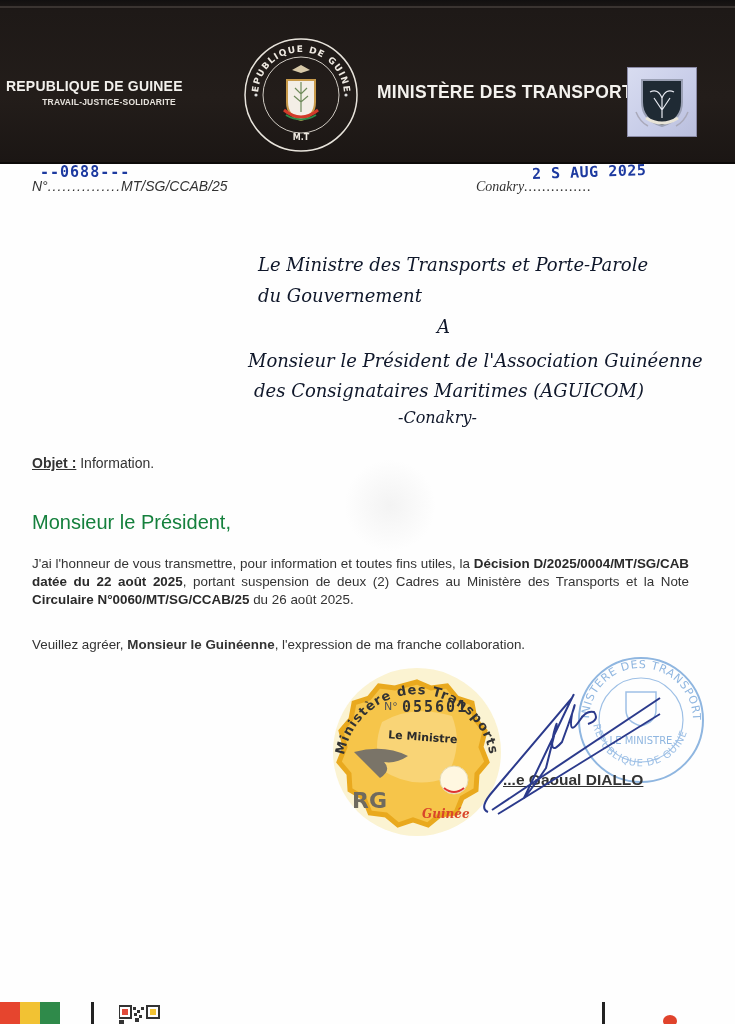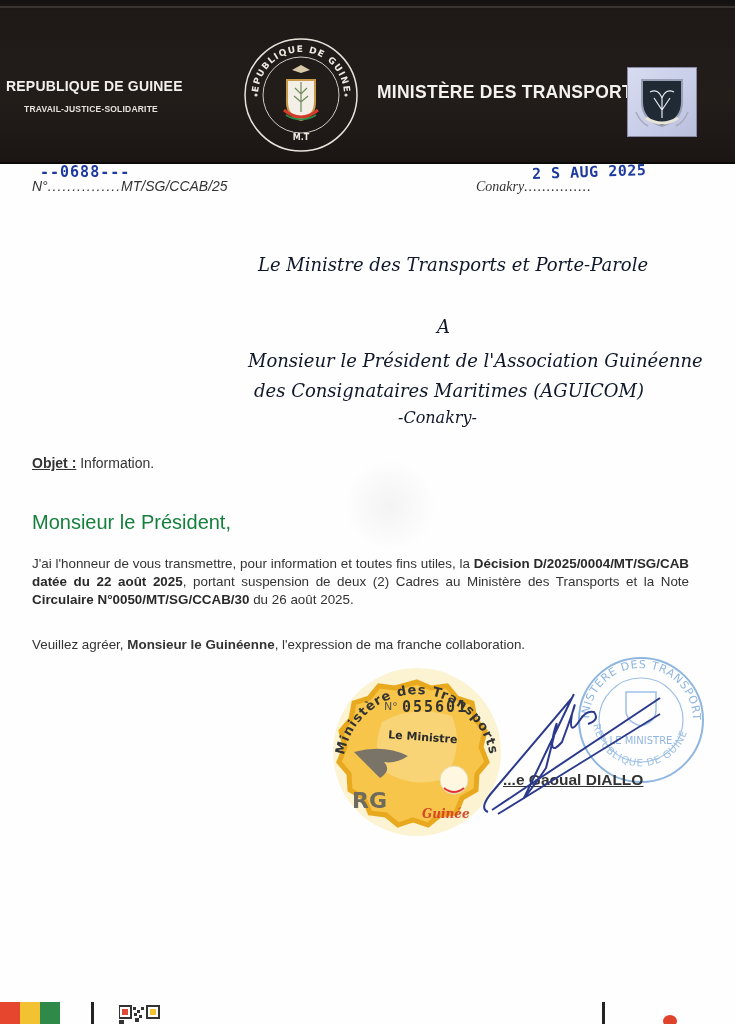--- a/index.html
+++ b/index.html
@@ -15,21 +15,21 @@
     position: absolute; left: 0; top: 0; width: 735px; height: 162px;
     background: linear-gradient(180deg, #121010 0px, #1e1917 10px, #231d1a 60%, #1b1614 100%);
     border-bottom: 2px solid #0c0a09;
   }
   .banner::before {
     content: ""; position: absolute; left: 0; right: 0; top: 6px; height: 2px;
     background: #3a3431;
   }
   .rep-block { position: absolute; left: 6px; top: 78px; width: 170px; text-align: center; color: #f2f0ec; }
   .rep-title { font-size: 14px; font-weight: bold; letter-spacing: 0.2px; white-space: nowrap; }
-  .rep-motto { font-size: 8.5px; font-weight: bold; margin-top: 10px; letter-spacing: 0.2px; color: #e6e2dc; }
+  .rep-motto { font-size: 8.5px; font-weight: bold; margin-top: 3px; letter-spacing: 0.2px; color: #e6e2dc; text-align: right; }
 
   .seal { position: absolute; left: 242px; top: 36px; width: 118px; height: 118px; }
   .ministry-title {
     position: absolute; left: 377px; top: 81px; color: #f4f2ee;
     font-size: 19px; font-weight: bold; letter-spacing: 0.3px; white-space: nowrap;
     transform: scaleX(0.92); transform-origin: left center;
   }
   .emblem-box {
     position: absolute; left: 627px; top: 67px; width: 68px; height: 68px;
     background: linear-gradient(135deg, #d8dcf0, #c7cce8 60%, #b9bedc);
@@ -148,35 +148,36 @@
   <div class="ref-line">
     <span>N°</span><span class="ref-dots">...............</span><span>MT/SG/CCAB/25</span>
   </div>
 
   <div class="date-stamp">2 S AUG 2025</div>
   <div class="city-line">
     <span>Conakry</span><span class="ref-dots">...............</span>
   </div>
 
   <div class="script from-1">Le Ministre des Transports et Porte-Parole</div>
+  <div class="script from-2">du Gouvernement</div>
   <div class="script to-a">A</div>
   <div class="script to-1">Monsieur le Président de l'Association Guinéenne</div>
   <div class="script to-2">des Consignataires Maritimes (AGUICOM)</div>
   <div class="script to-3">-Conakry-</div>
 
   <div class="watermark"></div>
 
   <div class="objet">
     <span class="objet-label">Objet :</span><span> Information.</span>
   </div>
 
   <div class="salutation">Monsieur le Président,</div>
 
   <div class="body-p">
-    <span>J'ai l'honneur de vous transmettre, pour information et toutes fins utiles, la </span><b>Décision D/2025/0004/MT/SG/CAB datée du 22 août 2025</b><span>, portant suspension de deux (2) Cadres au Ministère des Transports et la Note </span><b>Circulaire N°0050/MT/SG/CCAB/30</b><span> du 26 août 2025.</span>
+    <span>J'ai l'honneur de vous transmettre, pour information et toutes fins utiles, la </span><b>Décision D/2025/0004/MT/SG/CAB datée du 22 août 2025</b><span>, portant suspension de deux (2) Cadres au Ministère des Transports et la Note </span><b>Circulaire N°0060/MT/SG/CCAB/25</b><span> du 26 août 2025.</span>
   </div>
 
   <div class="closing">
     <span>Veuillez agréer, </span><b>Monsieur le Guinéenne</b><span>, l'expression de ma franche collaboration.</span>
   </div>
 
   <svg class="blue-stamp" viewBox="0 0 135 140">
     <circle cx="67" cy="70" r="62" fill="none" stroke="#8fb6e0" stroke-width="2"></circle>
     <circle cx="67" cy="70" r="42" fill="none" stroke="#9ec0e6" stroke-width="1.2"></circle>
     <defs>

